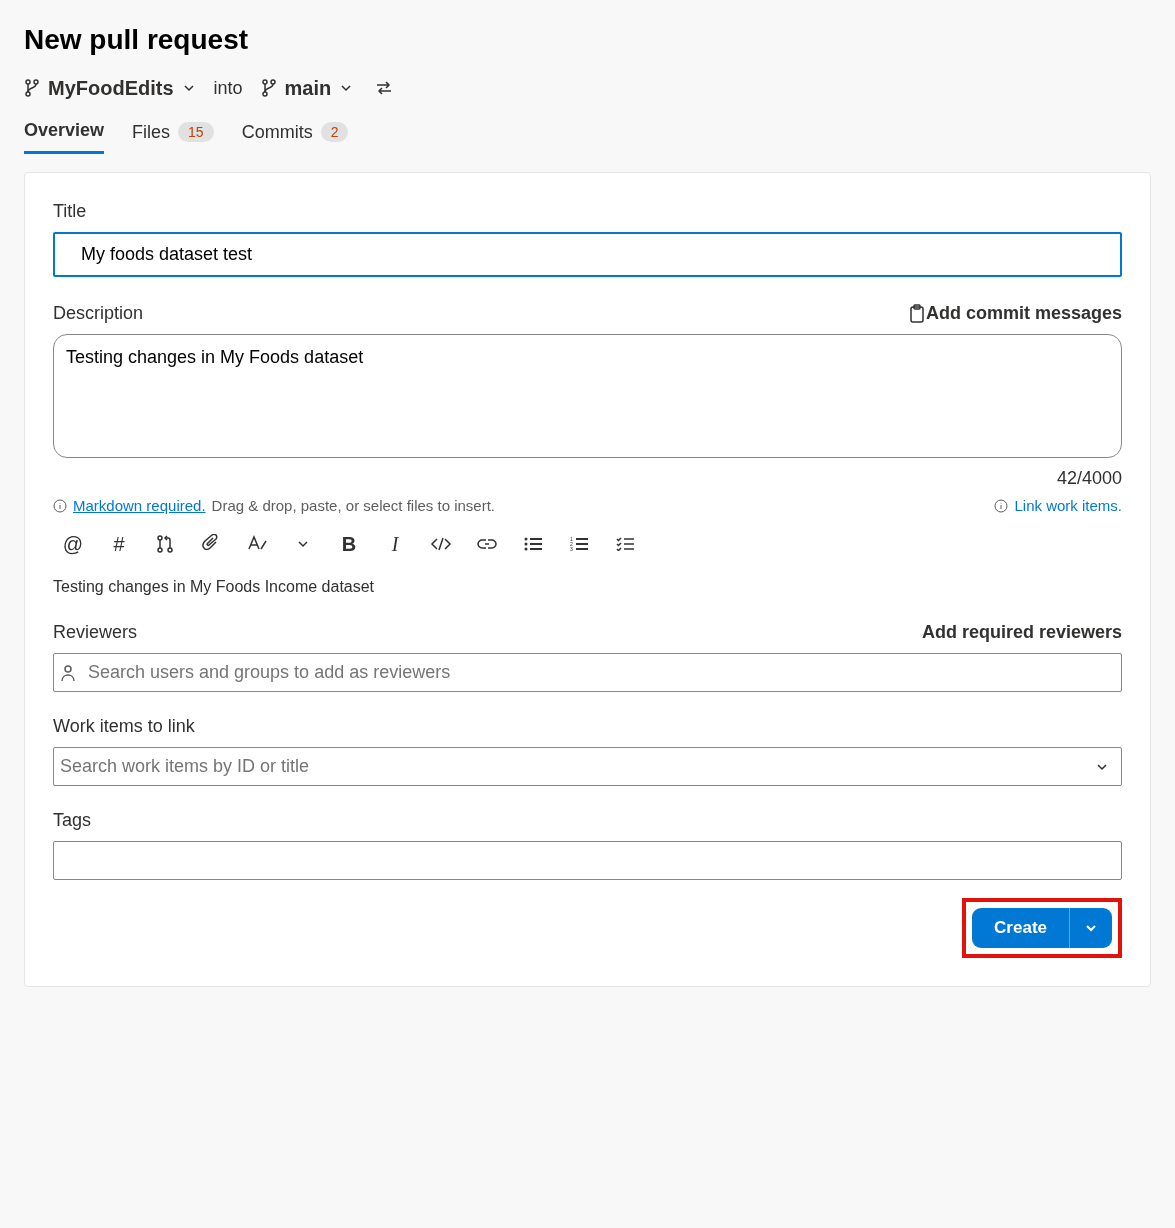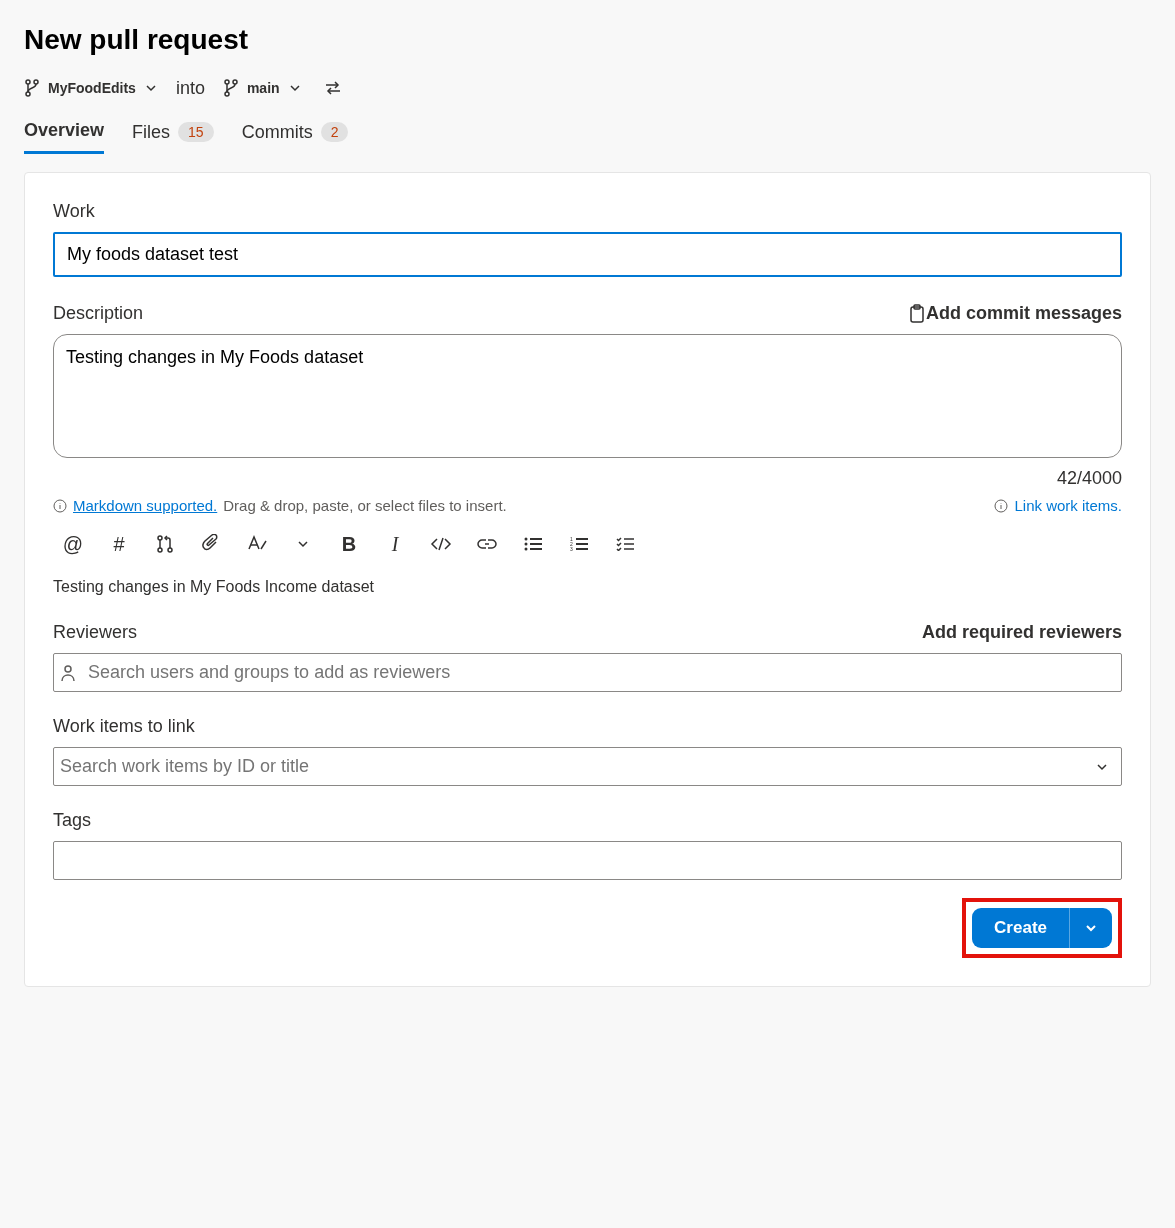--- a/index.html
+++ b/index.html
@@ -23,21 +23,21 @@
     .branch-bar {
       display: flex;
       align-items: center;
       gap: 18px;
       margin-bottom: 20px;
     }
     .branch-pill {
       display: flex;
       align-items: center;
       gap: 8px;
-      font-size: 14px;
+      font-size: 20px;
     }
     .branch-pill .branch-name {
       font-weight: 600;
     }
     .into-label {
       font-size: 18px;
       color: #323130;
     }
     .swap-btn {
       display: flex;
@@ -87,21 +87,21 @@
     }
     .action-link {
       display: flex;
       align-items: center;
       font-size: 18px;
       font-weight: 600;
       cursor: pointer;
     }
     .title-input {
       width: 100%;
-      padding: 10px 12px;
+      padding: 10px 26px;
       font-size: 18px;
       border: 2px solid #0078d4;
       border-radius: 2px;
       margin-bottom: 26px;
       font-family: inherit;
     }
     .desc-textarea {
       width: 100%;
       height: 124px;
       padding: 12px;
@@ -277,21 +277,21 @@
     <span class="badge">15</span>
   </div>
   <div class="tab">
     <span>Commits</span>
     <span class="badge">2</span>
   </div>
 </div>
 
 <div class="card">
 
-  <div class="section-label" style="margin-bottom:10px">Work</div>
+  <div class="section-label" style="margin-bottom:10px">Title</div>
   <input class="title-input" type="text" value="My foods dataset test" style="">
 
   <div class="section-row">
     <div class="section-label">Description</div>
     <div class="action-link">
       <span>
         <svg width="18" height="20" viewBox="0 0 18 20" fill="none" stroke="#323130" stroke-width="1.5">
           <rect x="3" y="3" width="12" height="15" rx="2"></rect>
             <rect x="6" y="1" width="6" height="4" rx="1"></rect>
         </svg>
@@ -305,21 +305,21 @@
 
   <div class="hints-row">
     <div class="hint-left">
       <span>
         <svg width="14" height="14" viewBox="0 0 14 14" fill="none" stroke="#605e5c" stroke-width="1">
             <circle cx="7" cy="7" r="6"></circle>
             <line x1="7" y1="4" x2="7" y2="4.5"></line>
             <line x1="7" y1="6" x2="7" y2="10"></line>
           </svg>
       </span>
-      <a class="link-blue">Markdown supported.</a>
+      <a class="link-blue">Markdown required.</a>
       <span>Drag &amp; drop, paste, or select files to insert.</span>
     </div>
     <div class="hint-right">
       <span>
         <svg width="14" height="14" viewBox="0 0 14 14" fill="none" stroke="#605e5c" stroke-width="1">
             <circle cx="7" cy="7" r="6"></circle>
             <line x1="7" y1="4" x2="7" y2="4.5"></line>
             <line x1="7" y1="6" x2="7" y2="10"></line>
           </svg>
       </span>

